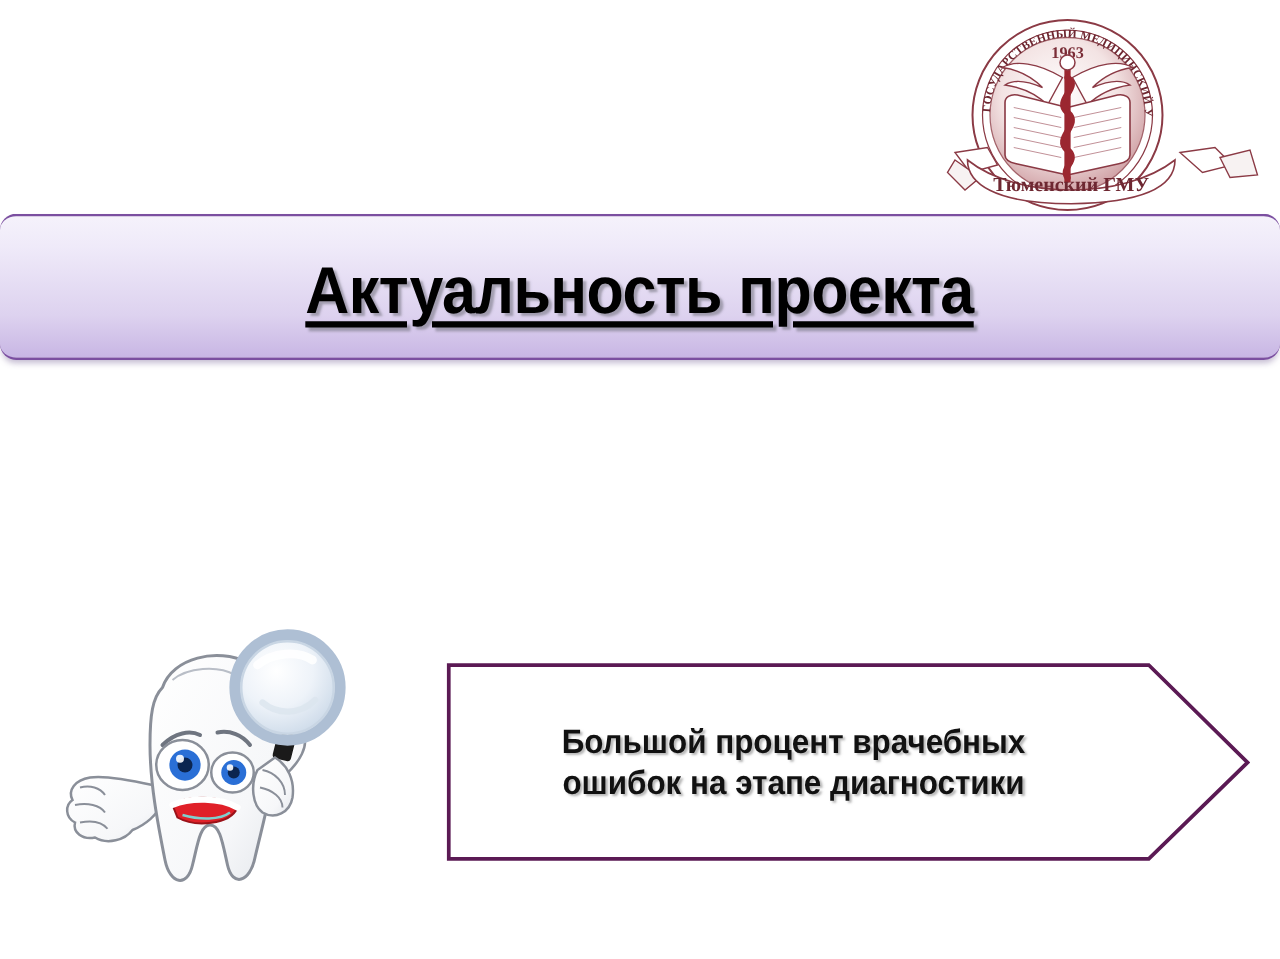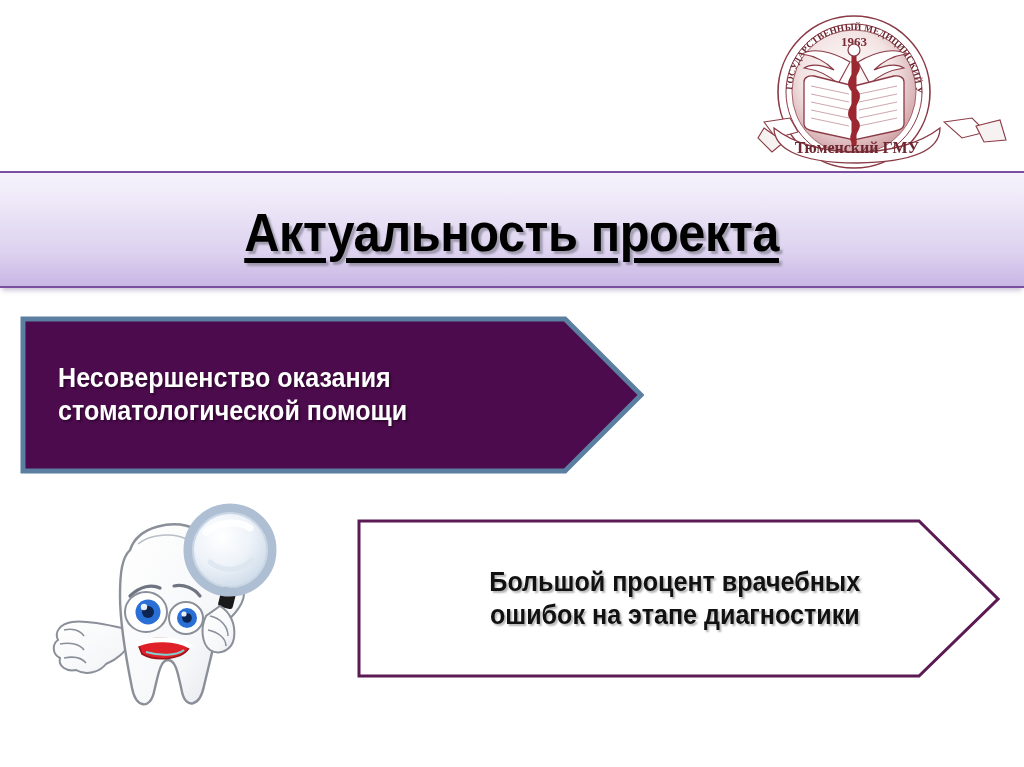--- a/index.html
+++ b/index.html
@@ -33,21 +33,21 @@
   .uni-logo{position:absolute;right:10px;top:0;width:260px;height:170px;}
 
   
   .title-banner{
     position:absolute;left:0;top:171px;width:1024px;height:117px;
     background:linear-gradient(180deg,#f5f2fb 0%,#efeaf9 22%,#ddd2ef 70%,#c8b6e4 100%);
     border-top:2px solid #7b4fa0;
     border-bottom:2px solid #7b4fa0;
     box-shadow:0 4px 5px -2px rgba(120,100,150,.45);
     box-sizing:border-box;
-    display:flex;align-items:center;justify-content:center;
+    display:flex;align-items:center;justify-content:center;border-radius:13px;
   }
   .title-text{
     font-family:"Liberation Sans", sans-serif;
     font-weight:700;
     font-size:53px;
     color:#000;
     letter-spacing:-0.5px;
     text-decoration:underline;
     text-underline-offset:7px;
     text-decoration-thickness:5px;
@@ -74,21 +74,21 @@
     transform-origin:left center;
   }
 
   #arrow-1{left:20px;top:316px;width:624px;height:158px;}
   #arrow-1 .atext{
     color:#ffffff;font-size:27px;
     margin-left:38px;width:470px;
     text-shadow:2px 2px 2px rgba(0,0,0,.35);
   }
 
-  #arrow-2{left:357px;top:519px;width:643px;height:159px;padding-left:40px;}
+  #arrow-2{left:357px;top:530px;width:643px;height:159px;}
   #arrow-2 .atext{
     color:#111111;font-size:27px;
     margin-left:36px;width:520px;text-align:center;
     text-shadow:2px 2px 2px rgba(120,120,120,.55);
   }
 
   
   .tooth-mascot{position:absolute;left:34px;top:500px;width:290px;height:225px;}
 </style>
 </head>
@@ -147,29 +147,20 @@
       <path d="M222,126 L246,120 L252,140 L230,142 Z" fill="#f7f2f2" stroke="#8b3a45" stroke-width="1.1"></path>
       <path d="M20,128 C60,160 145,160 186,128 C186,146 168,162 103,163 C40,163 20,146 20,128 Z" fill="#ffffff" stroke="#8b3a45" stroke-width="1.3"></path>
       <text x="103" y="153" font-family="Liberation Serif, serif" font-size="16" font-weight="bold" fill="#6e2731" text-anchor="middle">Тюменский ГМУ</text>
     </svg>
   </div>
 
   <div class="title-banner">
     <div class="title-text">Актуальность проекта</div>
   </div>
 
-  <div class="arrow" id="arrow-1">
-    <svg viewBox="0 0 624 158" preserveAspectRatio="none">
-      <polygon points="3,3 545,3 621,79 545,155 3,155" fill="#4c0b4c" stroke="#5b7fa0" stroke-width="5"></polygon>
-    </svg>
-    <div class="atext">
-      <div>Несовершенство оказания</div>
-      <div>стоматологической помощи</div>
-    </div>
-  </div>
 
   <div class="arrow" id="arrow-2">
     <svg viewBox="0 0 643 159" preserveAspectRatio="none">
       <polygon points="2,2 562,2 641,80 562,157 2,157" fill="#ffffff" stroke="#5b1a54" stroke-width="3"></polygon>
     </svg>
     <div class="atext">
       <div>Большой процент врачебных</div>
       <div>ошибок на этапе диагностики</div>
     </div>
   </div>

